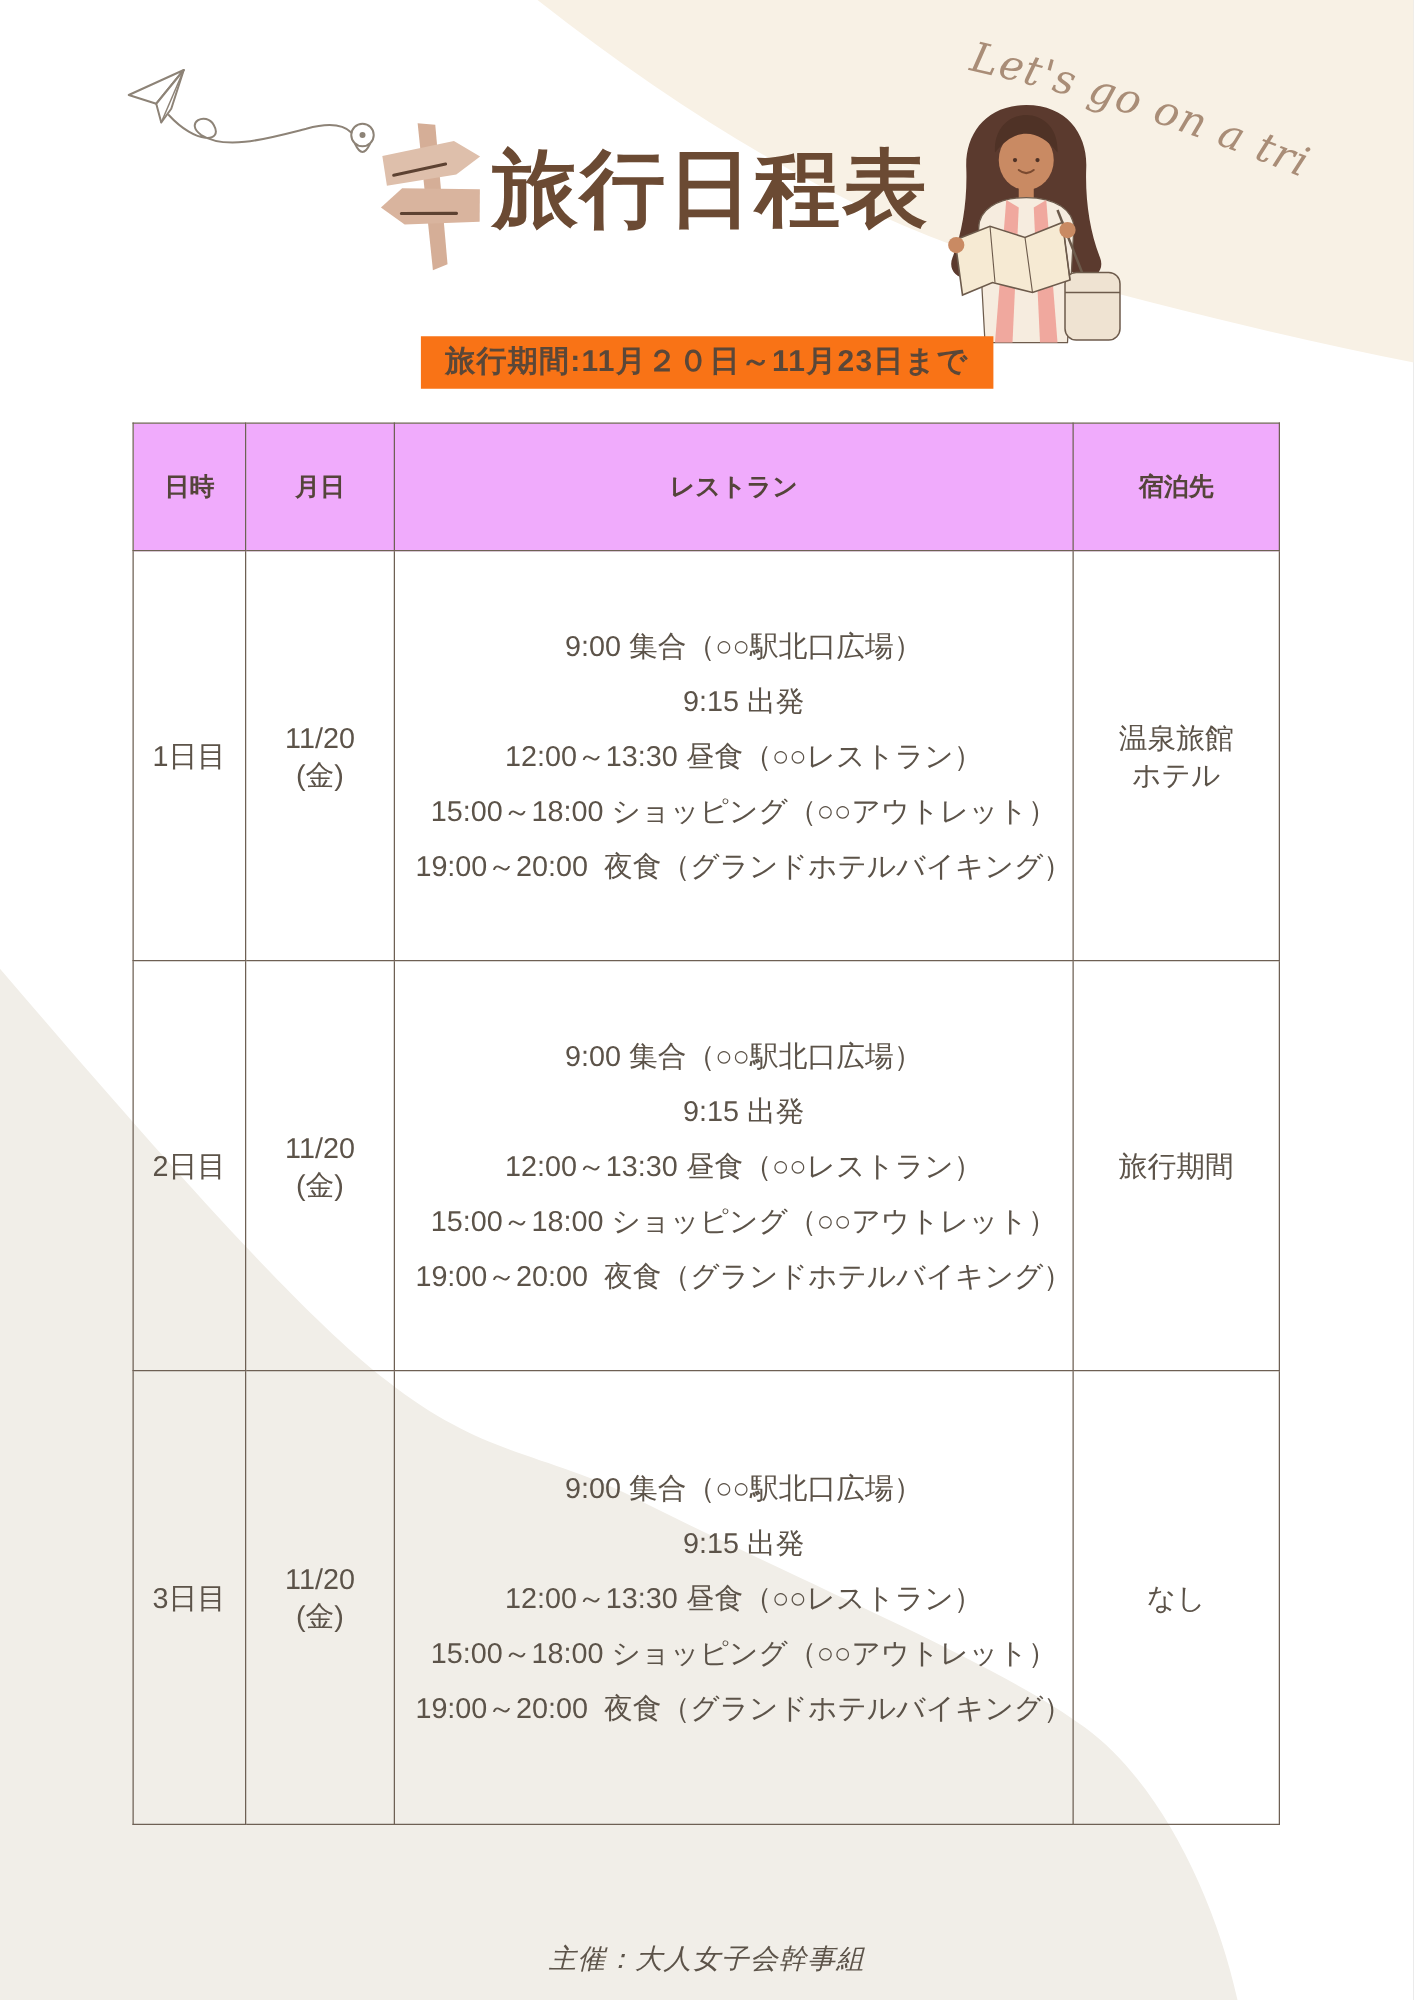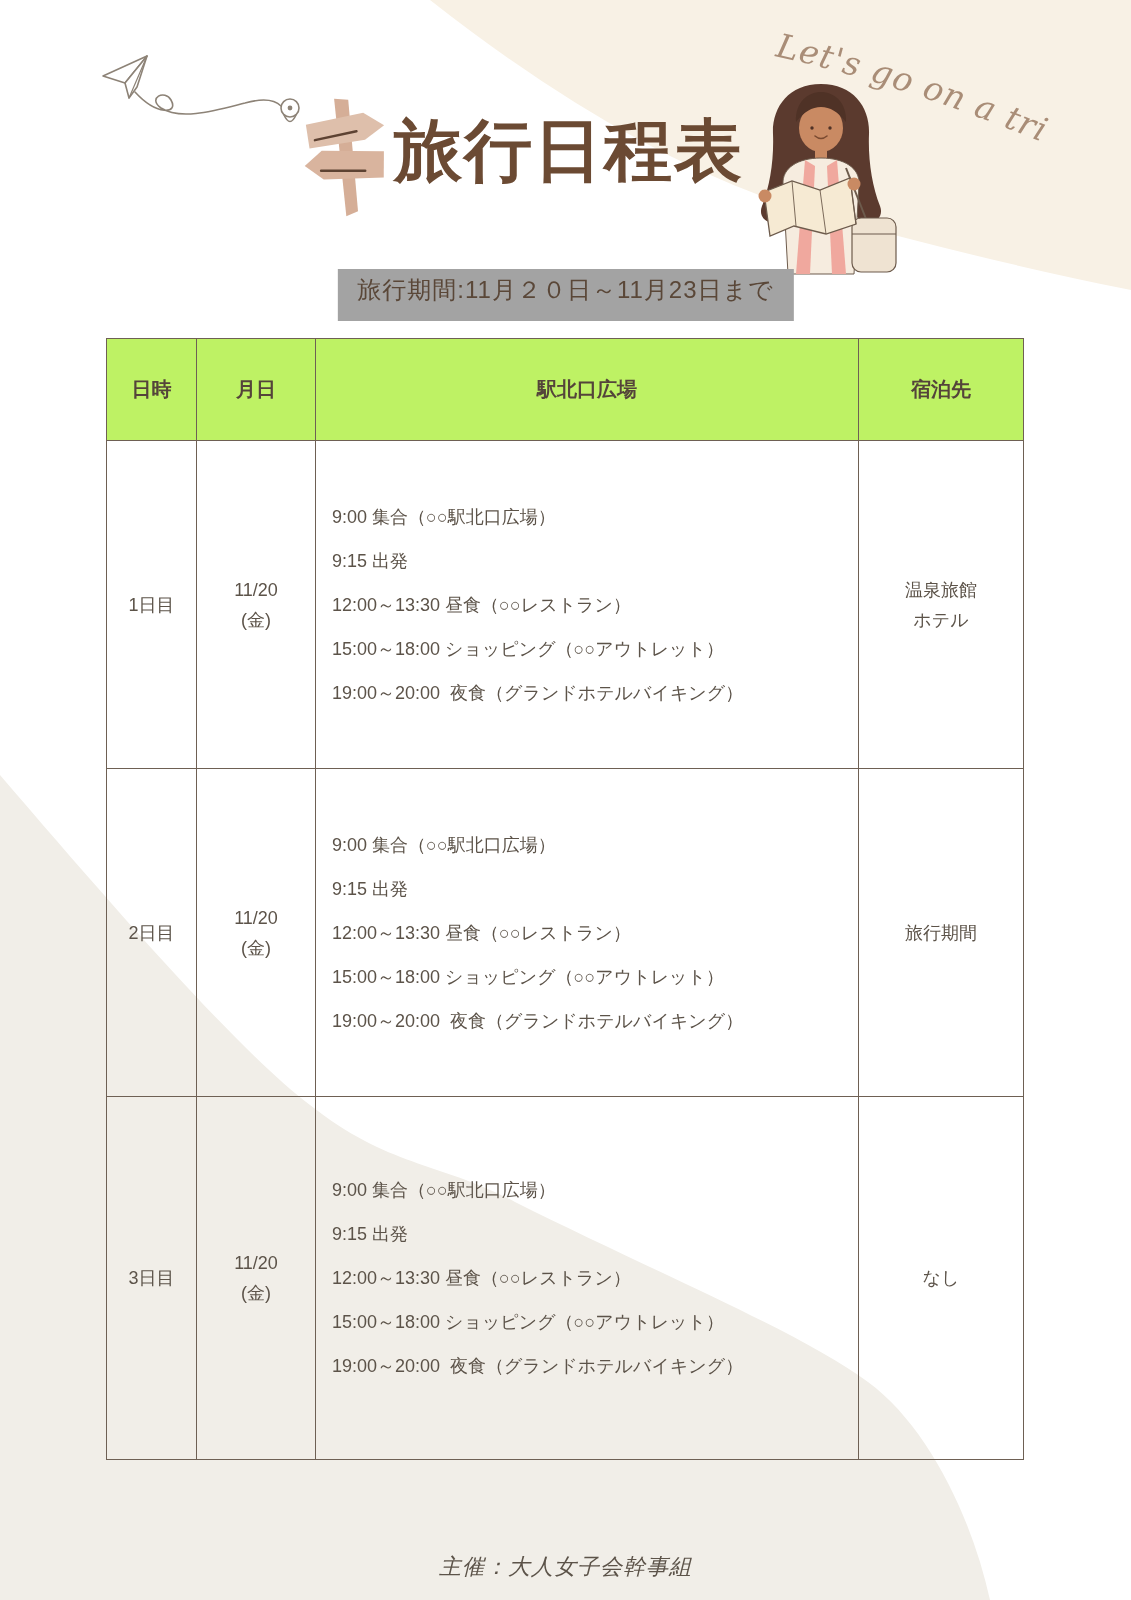--- a/index.html
+++ b/index.html
@@ -20,38 +20,38 @@
   .page-title {
     position:absolute; left:394px; top:106px; z-index:1;
     font-size:68px; font-weight:bold; letter-spacing:2px;
     color:#6B4A33; white-space:nowrap;
   }
   .tagline-svg { position:absolute; left:755px; top:14px; z-index:2; }
   .woman { position:absolute; left:726px; top:76px; z-index:1; }
 
   .period-bar {
     position:absolute; top:269px; left:50%; transform:translateX(-50%);
-    z-index:1; background:#a3a3a3; color:#5A4738;
-    font-size:24px; font-weight:normal; letter-spacing:1px;
-    line-height:42px; height:52px; padding:0 20px; white-space:nowrap;
+    z-index:1; background:#f97316; color:#5A4738;
+    font-size:24px; font-weight:bold; letter-spacing:1px;
+    line-height:42px; height:42px; padding:0 20px; white-space:nowrap;
   }
 
   .table-wrap { position:absolute; left:106px; top:338px; z-index:1; }
   table.itinerary {
     border-collapse:collapse; table-layout:fixed; width:917px;
   }
   table.itinerary th, table.itinerary td {
     border:1.5px solid #6E6054; vertical-align:middle;
     background:transparent;
   }
   table.itinerary th {
-    height:102px; background:#bef264; color:#54443A;
+    height:102px; background:#f0abfc; color:#54443A;
     font-size:20px; font-weight:bold; text-align:center;
   }
-  table.itinerary td { height:328px; font-size:18px; color:#5C5349; }
+  table.itinerary td { height:328px; font-size:23px; color:#5C5349;text-align:center; }
   td.c-day, td.c-date, td.c-stay { text-align:center; line-height:30px; }
   td.c-sched { padding-left:16px; }
   .sline { line-height:44px; white-space:pre; }
 
   .footer-note {
     position:absolute; top:1552px; left:0; width:100%; z-index:1;
     text-align:center; font-size:22px; color:#5C5349; letter-spacing:1px;font-style:italic;
   }
 </style>
 </head>
@@ -122,21 +122,21 @@
       <colgroup>
         <col style="width:90px">
           <col style="width:119px">
           <col style="width:543px">
           <col style="width:165px">
       </colgroup>
       <thead>
         <tr>
           <th>日時</th>
           <th>月日</th>
-          <th>駅北口広場</th>
+          <th>レストラン</th>
           <th>宿泊先</th>
         </tr>
       </thead>
       <tbody>
         <tr>
           <td class="c-day">1日目</td>
           <td class="c-date">
             <div>11/20</div>
             <div>(金)</div>
           </td>

